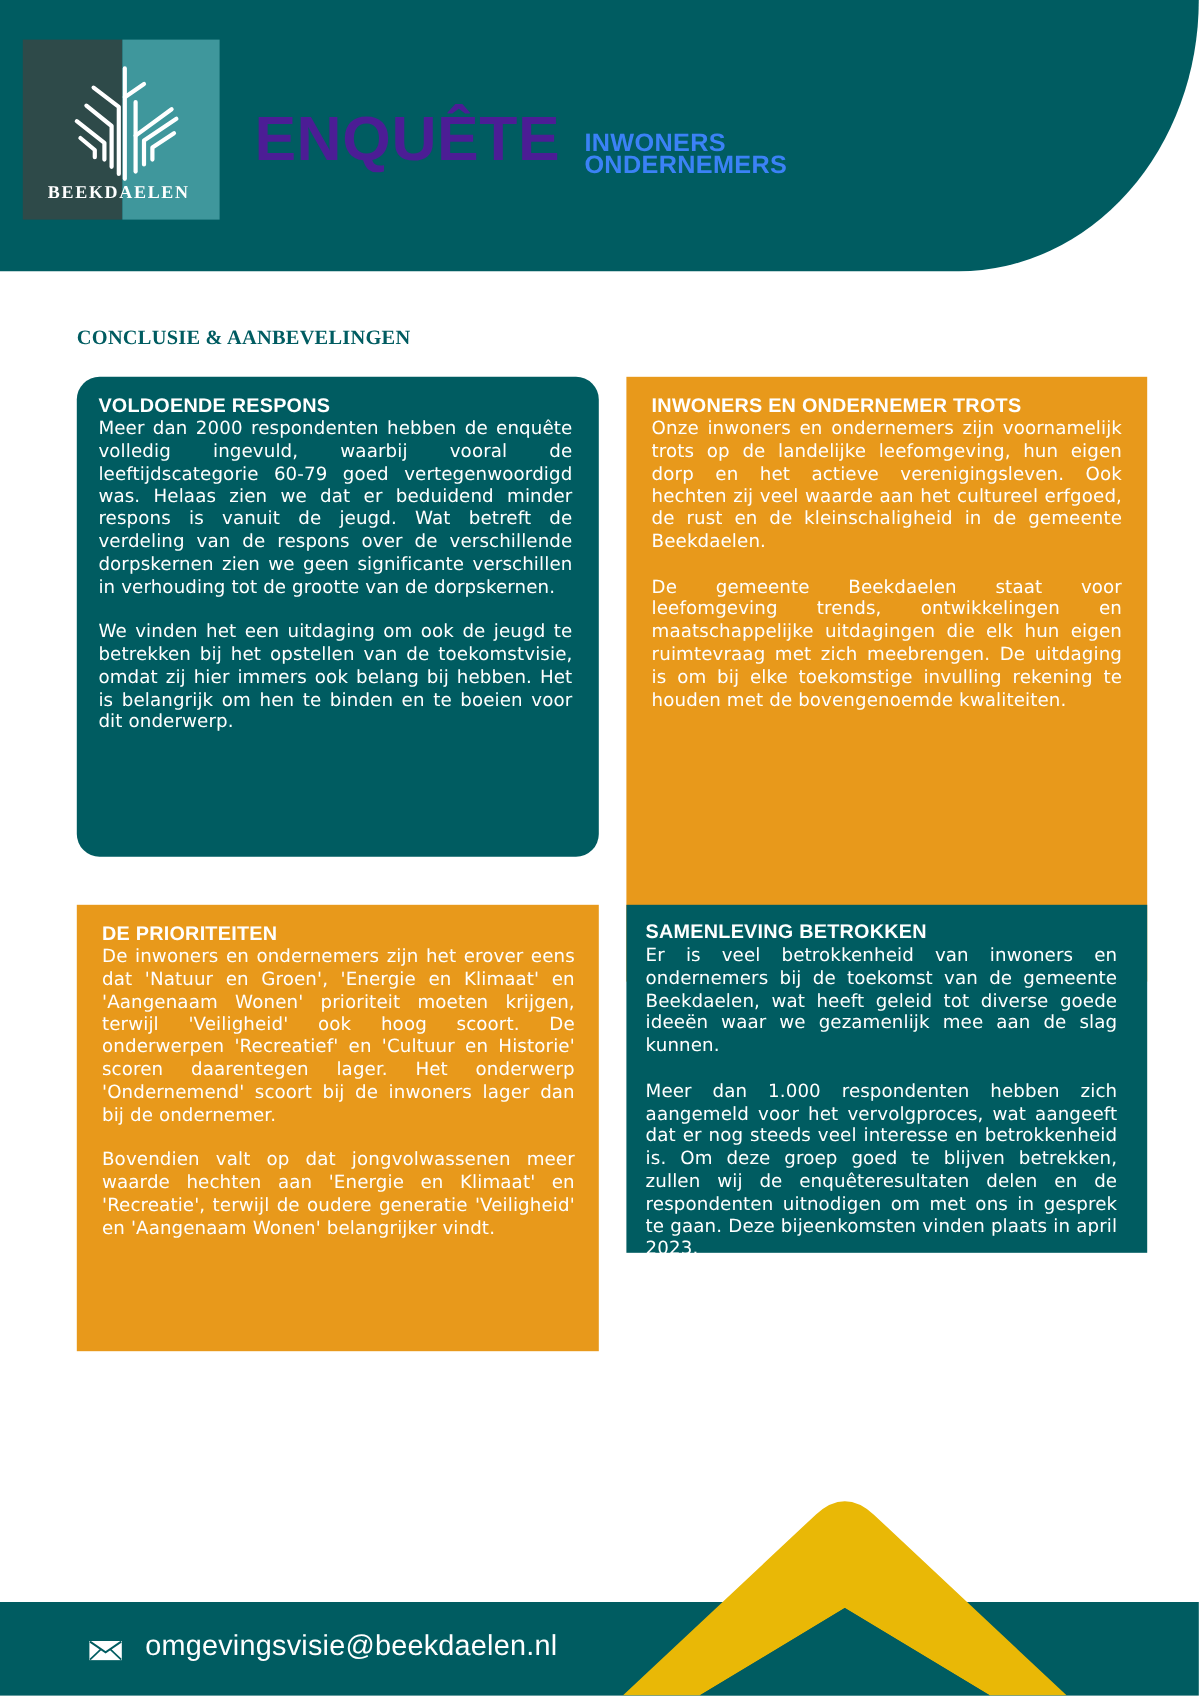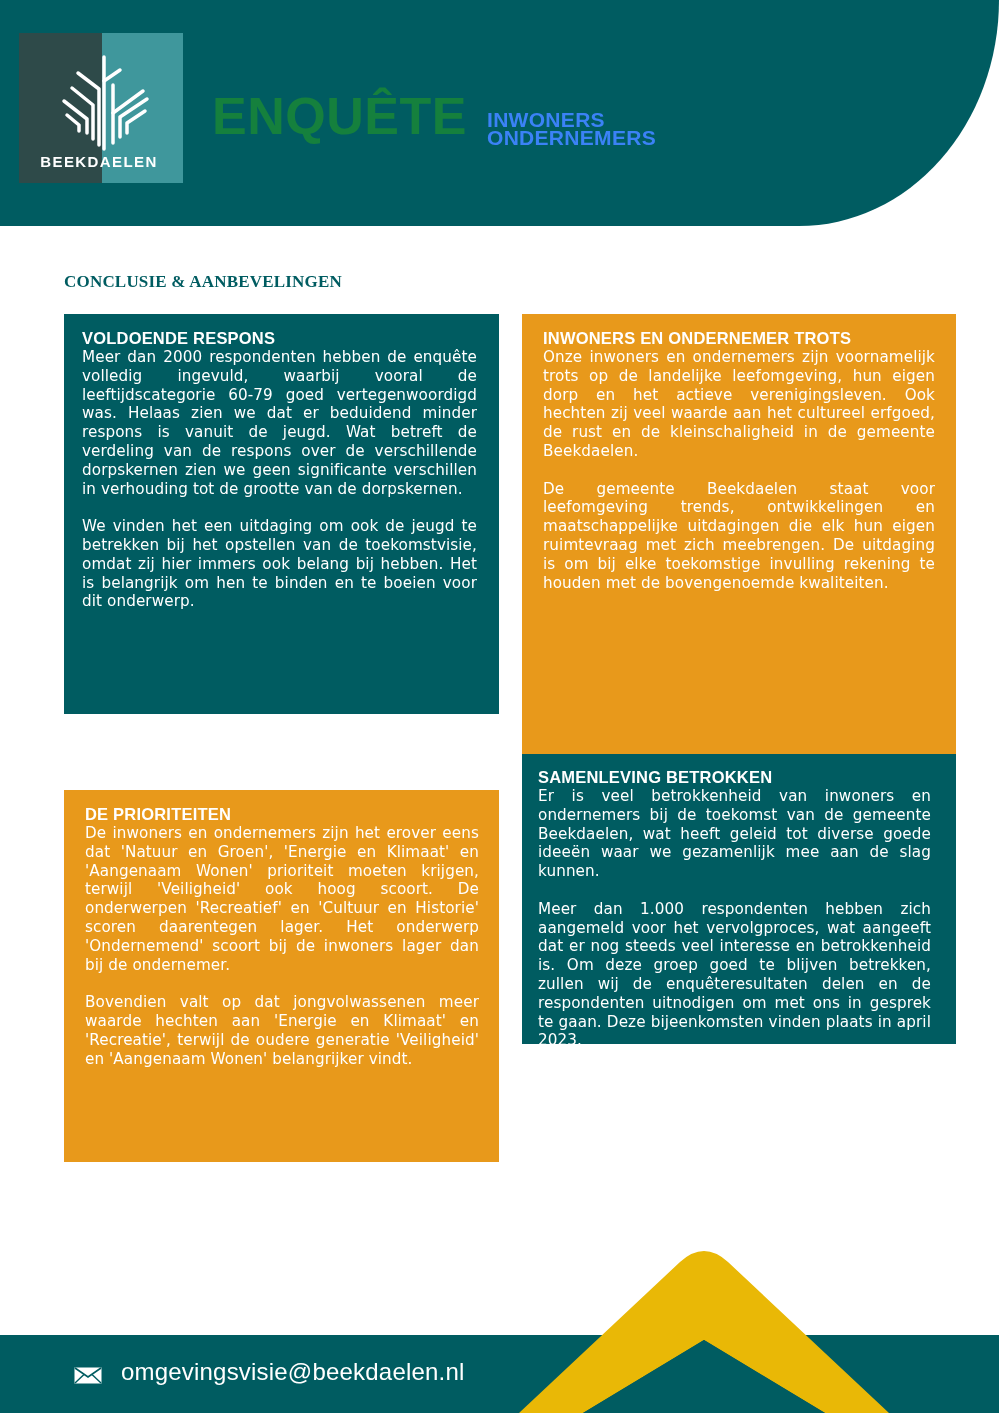--- a/index.html
+++ b/index.html
@@ -15,26 +15,26 @@
     }
     .logo {
       position: absolute; left: 19px; top: 33px; width: 164px; height: 150px;
       display: flex;
     }
     .logo .l { width: 83px; height: 150px; background: #2e4a49; }
     .logo .r { width: 81px; height: 150px; background: #3f979c; }
     .logo svg { position: absolute; left: 0; top: 0; }
     .logo .wordmark {
       position: absolute; left: 0; width: 160px; top: 120px; text-align: center;
-      color: #ffffff; font-family: Liberation Sans, sans-serif; font-weight: bold;
+      color: #ffffff; font-family: Liberation Serif, serif; font-weight: bold;
       font-size: 15px; letter-spacing: 1.4px;
     }
     .title-main {
       position: absolute; left: 212px; top: 86px;
-      color: #15803d; font-family: "Liberation Sans", sans-serif; font-weight: bold;
+      color: #4c1d95; font-family: "Liberation Sans", sans-serif; font-weight: bold;
       font-size: 52px; line-height: 60px; letter-spacing: 0.5px;
     }
     .title-sub {
       position: absolute; left: 487px; top: 94px;
       color: #3b82f6; font-family: "Liberation Sans", sans-serif; font-weight: bold;
       font-size: 21px; line-height: 18px; letter-spacing: 0.3px; margin-top: 17px;
     }
     .section-title {
       position: absolute; left: 64px; top: 272px;
       color: #005c61; font-family: Liberation Serif, serif; font-weight: bold;
@@ -47,23 +47,23 @@
     .card.orange { background: #e8991b; }
     .card h3 {
       margin: 0; font-family: "Liberation Sans", sans-serif; font-weight: bold;
       font-size: 16.5px; line-height: 19px; letter-spacing: 0.2px;
     }
     .card p {
       margin: 0 0 18.8px 0; font-family: "DejaVu Sans", sans-serif;
       font-size: 15.2px; line-height: 18.8px; text-align: justify;
       letter-spacing: 0.1px;
     }
-    .c1 { left: 64px; top: 314px; width: 435px; height: 400px; padding: 15px 22px 0 18px; }
+    .c1 { left: 64px; top: 314px; width: 435px; height: 400px; padding: 15px 22px 0 18px; border-radius: 19px; }
     .c2 { left: 522px; top: 314px; width: 434px; height: 504px; padding: 15px 21px 0 21px; }
-    .c3 { left: 64px; top: 754px; width: 435px; height: 372px; padding: 15px 20px 0 21px; margin-top: 36px; }
+    .c3 { left: 64px; top: 754px; width: 435px; height: 372px; padding: 15px 20px 0 21px; }
     .c4 { left: 522px; top: 754px; width: 434px; height: 290px; padding: 14px 25px 0 16px; }
     .footer {
       position: absolute; left: 0; top: 1335px; width: 999px; height: 78px;
       background: #005c61;
     }
     .chevron { position: absolute; left: 0; top: 0; }
     .mail-icon { position: absolute; left: 74px; top: 1367px; }
     .email {
       position: absolute; left: 121px; top: 1358px;
       color: #ffffff; font-family: Liberation Sans, sans-serif; font-size: 24px;

